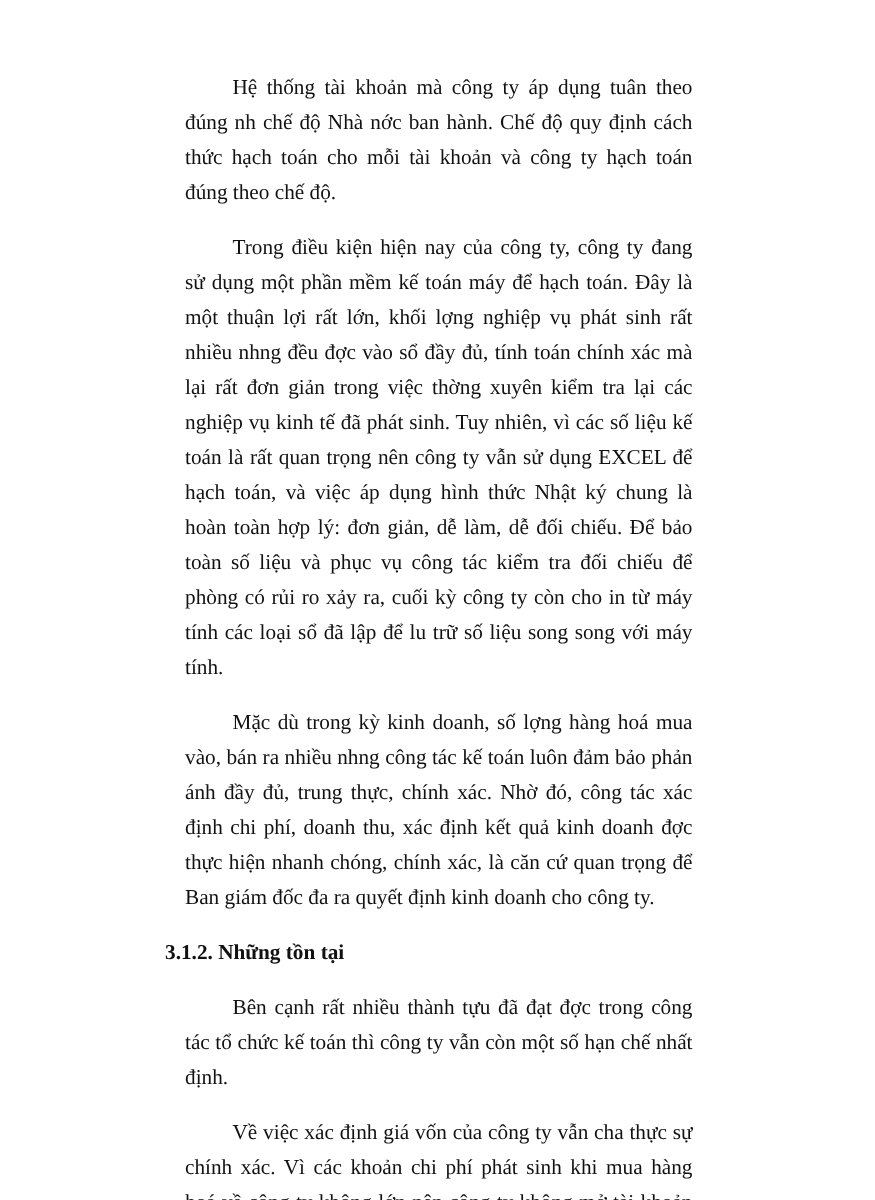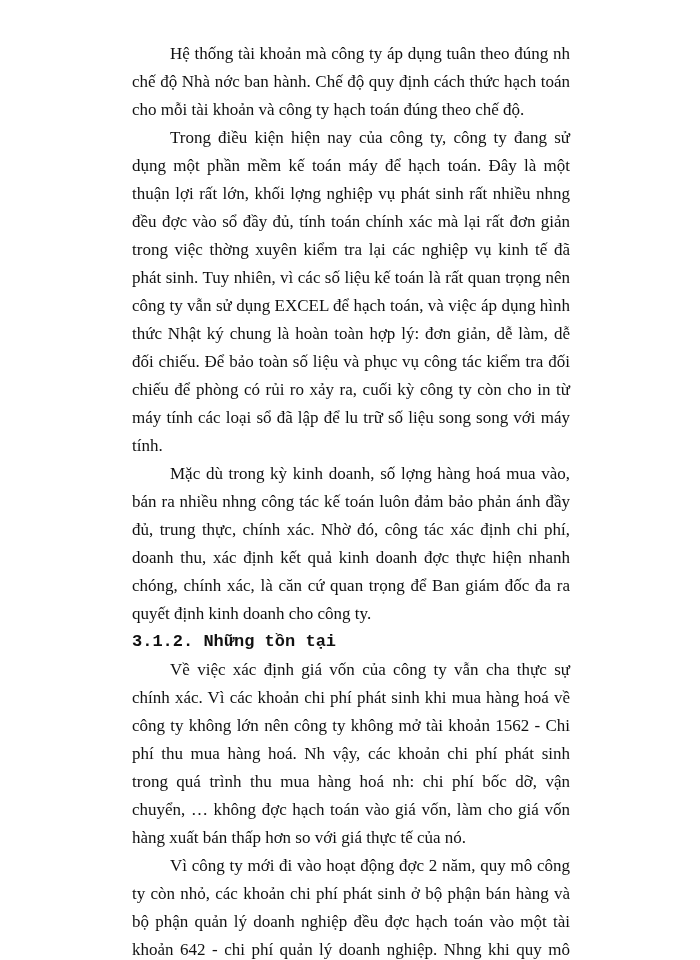--- a/index.html
+++ b/index.html
@@ -2,26 +2,27 @@
 <html><head>
 <meta charset="utf-8">
 <style>
   html, body { margin: 0; padding: 0; background: #ffffff; }
   body { width: 700px; height: 960px; position: relative; overflow: hidden; }
   .page {
     position: absolute; left: 132px; top: 40px; width: 438px;
     font-family: "Liberation Serif", "DejaVu Serif", serif;
     font-size: 17px; line-height: 28px; color: #111111;
   }
-  .para { margin: 0; text-align: justify; text-indent: 38px; font-family: Liberation Serif, serif; }
-  .heading { margin: 0; font-weight: bold; font-size: 17px; font-family: Liberation Mono, monospace; }
+  .para { margin: 16px; text-align: justify; text-indent: 38px; font-family: Liberation Serif, serif; }
+  .heading { margin: 0; font-weight: bold; font-size: 17px; }
 </style>
 </head>
 <body>
 
 <div class="page">
   <p class="para">Hệ thống tài khoản mà công ty áp dụng tuân theo đúng nh   chế độ Nhà nớc   ban hành. Chế độ quy định cách thức hạch toán cho mỗi tài khoản và công ty hạch toán đúng theo chế độ.</p>
   <p class="para">Trong điều kiện hiện nay của công ty, công ty đang sử dụng một phần mềm kế toán máy để hạch toán. Đây là một thuận lợi rất lớn, khối lợng nghiệp vụ phát sinh rất nhiều nhng   đều đợc   vào sổ đầy đủ, tính toán chính xác mà lại rất đơn giản trong việc thờng   xuyên kiểm tra lại các nghiệp vụ kinh tế đã phát sinh. Tuy nhiên, vì các số liệu kế toán là rất quan trọng nên công ty vẫn sử dụng EXCEL để hạch toán, và việc áp dụng hình thức Nhật ký chung là hoàn toàn hợp lý: đơn giản, dễ làm, dễ đối chiếu. Để bảo toàn số liệu và phục vụ công tác kiểm tra đối chiếu để phòng có rủi ro xảy ra, cuối kỳ công ty còn cho in từ máy tính các loại sổ đã lập để lu   trữ số liệu song song với máy tính.</p>
   <p class="para">Mặc dù trong kỳ kinh doanh, số lợng   hàng hoá mua vào, bán ra nhiều nhng   công tác kế toán luôn đảm bảo phản ánh đầy đủ, trung thực, chính xác. Nhờ đó, công tác xác định chi phí, doanh thu, xác định kết quả kinh doanh đợc   thực hiện nhanh chóng, chính xác, là căn cứ quan trọng để Ban giám đốc đa   ra quyết định kinh doanh cho công ty.</p>
   <h3 class="heading">3.1.2. Những tồn tại</h3>
+  <p class="para">Bên cạnh rất nhiều thành tựu đã đạt đợc   trong công tác tổ chức kế toán  thì công ty vẫn còn một số hạn chế nhất định.</p>
   <p class="para">Về việc xác định giá vốn của công ty vẫn cha   thực sự chính xác. Vì các khoản chi phí phát sinh khi mua hàng hoá về công ty không lớn nên công ty không mở tài khoản 1562 - Chi phí thu mua hàng hoá. Nh   vậy, các khoản chi phí phát sinh trong quá trình thu mua hàng hoá nh:   chi phí bốc dỡ, vận chuyển, … không đợc   hạch toán vào giá vốn, làm cho giá vốn hàng xuất bán thấp hơn so với giá thực tế của nó.</p>
   <p class="para">Vì công ty mới đi vào hoạt động đợc   2 năm, quy mô công ty còn nhỏ, các khoản chi phí phát sinh ở bộ phận bán hàng và bộ phận quản lý doanh nghiệp đều đợc   hạch toán vào một tài khoản 642 -  chi phí quản lý doanh nghiệp. Nhng   khi quy mô công ty đợc   mở rộng thì các khoản liên quan đến bộ phận bán hàng nên đợc   theo dõi riêng trên tài khoản 641 - Chi phí bán hàng để thuận lợi cho việc hạch toán và xác định kết quả kinh doanh.</p>
 </div>
 
 </body></html>

